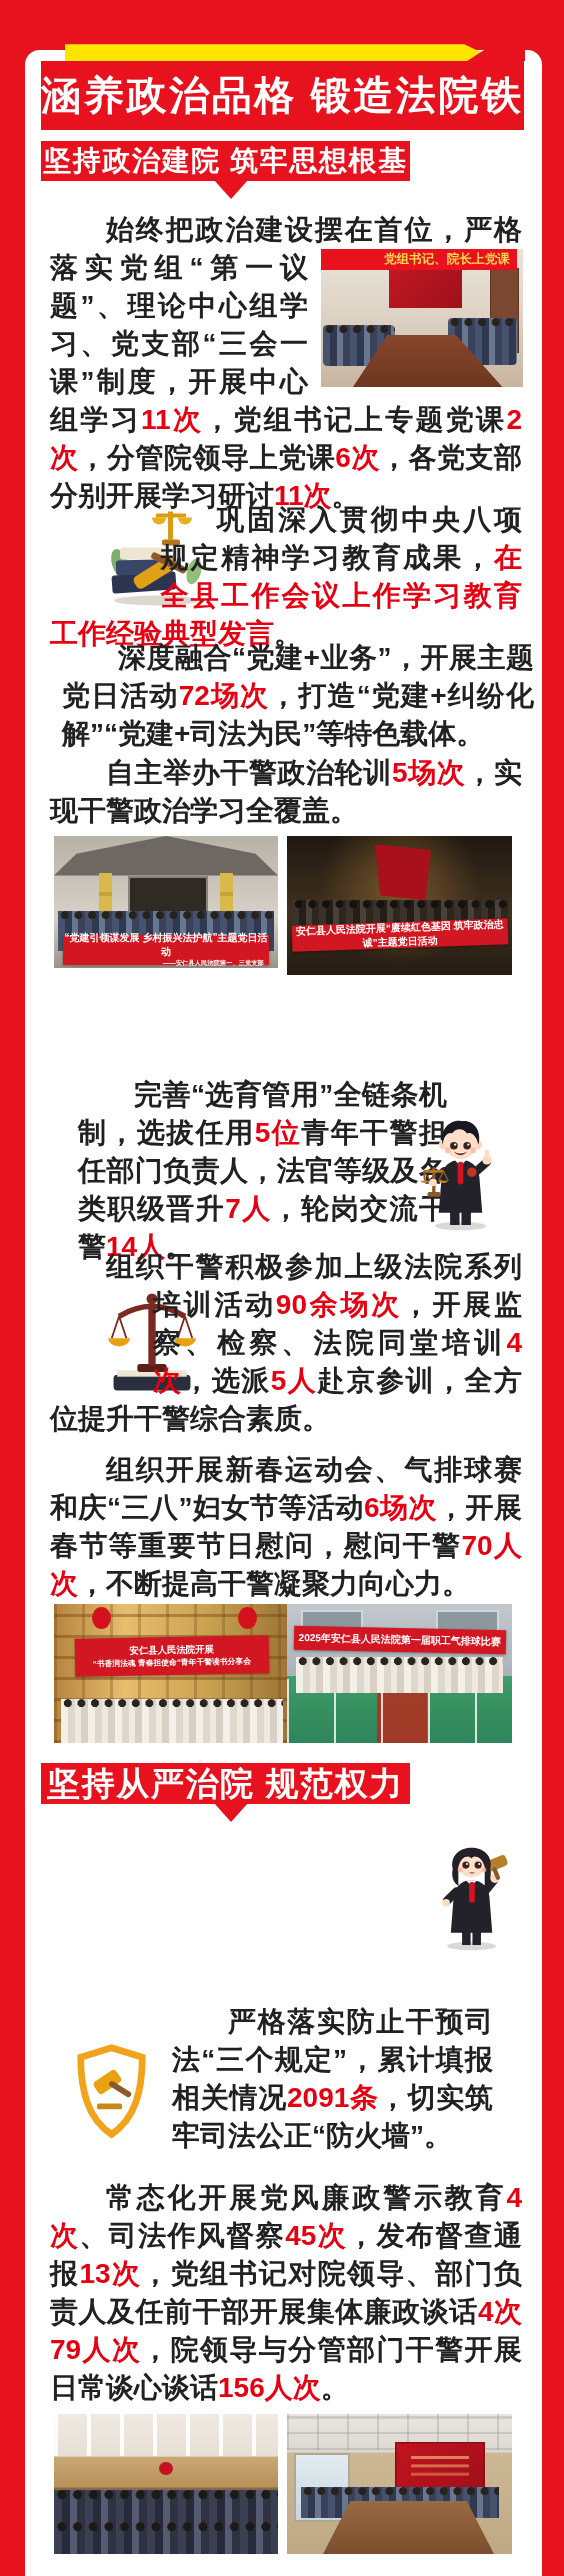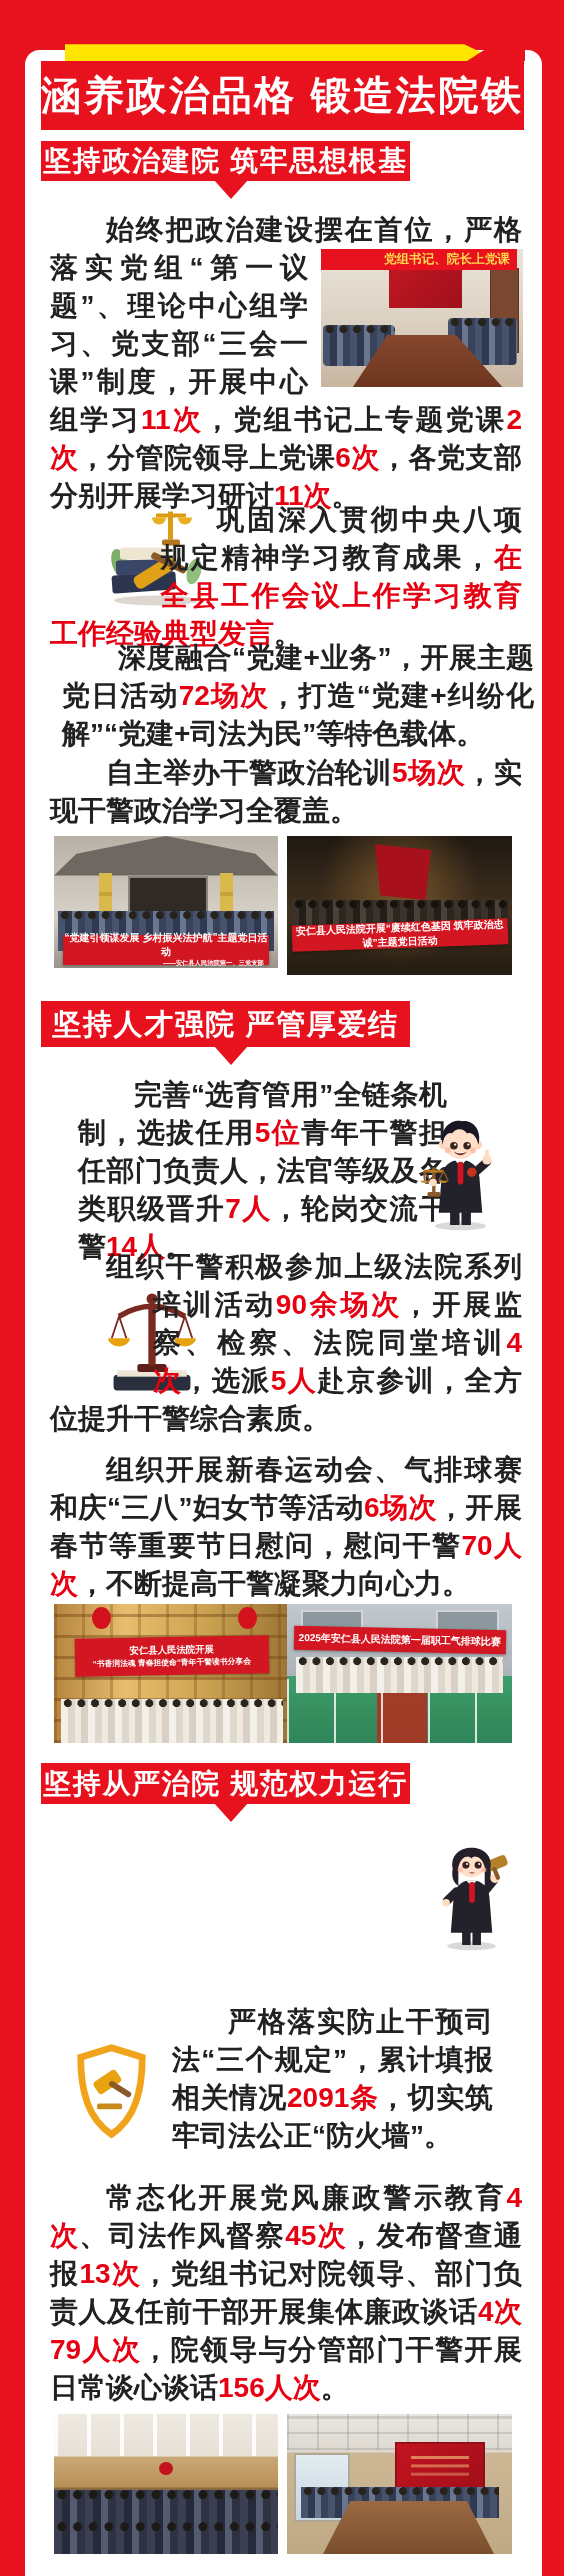--- a/index.html
+++ b/index.html
@@ -11,21 +11,21 @@
   .yellow-band{position:absolute;left:40px;top:-5.8px;width:434px;height:16.7px;background:#ffe400;
         clip-path:polygon(0 0,92% 0,100% 100%,0 100%);}
   .red-notch{position:absolute;left:442px;top:-5.8px;width:58px;height:16.7px;background:#e8111e;
         clip-path:polygon(0 100%,45% 0,100% 0,100% 100%);}
   .title-banner{position:absolute;left:16px;top:10.5px;width:483px;height:69px;background:#e8111e;
         color:#fff;font-weight:bold;font-size:40px;line-height:69px;text-align:center;letter-spacing:2.6px;}
   .sec-box{position:absolute;left:16px;width:369px;background:#e8111e;color:#ffffff;
         font-weight:bold;text-align:center;letter-spacing:1.6px;}
   .sb1{top:91px;height:40px;font-size:28px;line-height:40px;}
   .sb2{top:951px;height:46px;font-size:29px;line-height:46px;}
-  .sb3{top:1713px;height:41px;font-size:28px;line-height:41px;}
+  .sb3{top:1713px;height:41px;font-size:33px;line-height:41px;}
   .tail{position:absolute;left:173px;top:100%;margin-top:-1px;width:0;height:0;
         border-left:17.3px solid transparent;border-right:17.3px solid transparent;border-top:19px solid #e8111e;}
   
   .para{position:absolute;font-size:28px;line-height:38px;font-weight:bold;color:#212121;
         text-indent:2em;text-align:justify;}
   .hl{color:#e60012;}
   .p1{left:25px;top:161px;width:472px;}
   .p2{left:25px;top:451px;width:472px;}
   .p3{left:25px;top:589px;width:472px;margin-left:12px;}
   .p4{left:25px;top:704px;width:472px;}
@@ -201,24 +201,20 @@
   </div>
 
   <div class="rphoto r1r mem-bg">
     <div class="mem-flag"></div>
     <div class="mem-crowd crowd dark"></div>
     <div class="pbanner" style="left:2%;right:2%;top:62%;height:26px;transform:rotate(-2deg);">
       <span style="font-size:10px;">安仁县人民法院开展“赓续红色基因 筑牢政治忠诚”主题党日活动</span>
     </div>
   </div>
 
-  <div class="sec-box sb2">
-    <span>坚持人才强院  严管厚爱结合</span>
-    <i class="tail"></i>
-  </div>
 
   <div class="para s2p1">
     <span class="rich"><span>完善“选育管用”全链条机制，选拔任用</span><span class="hl">5位</span><span>青年干警担任部门负责人，法官等级及各类职级晋升</span><span class="hl">7人</span><span>，轮岗交流干警</span><span class="hl">14人</span><span>。</span></span>
   </div>
 
   <svg class="abs" style="left:393px;top:1068px;" width="85" height="114" viewBox="0 0 90 120">
     <ellipse cx="45" cy="114" rx="27" ry="4.5" fill="#d9d9d9"></ellipse>
     <path d="M45 44 C32 44 26 52 25 62 L22 100 L34 100 L34 113 L44 113 L44 100 L46 100 L46 113 L56 113 L56 100 L68 100 L65 62 C64 52 58 44 45 44 Z" fill="#23222a"></path>
     <path d="M28 56 L17 66" stroke="#23222a" stroke-width="9" stroke-linecap="round"></path>
     <path d="M62 56 L73 46" stroke="#23222a" stroke-width="9" stroke-linecap="round"></path>

